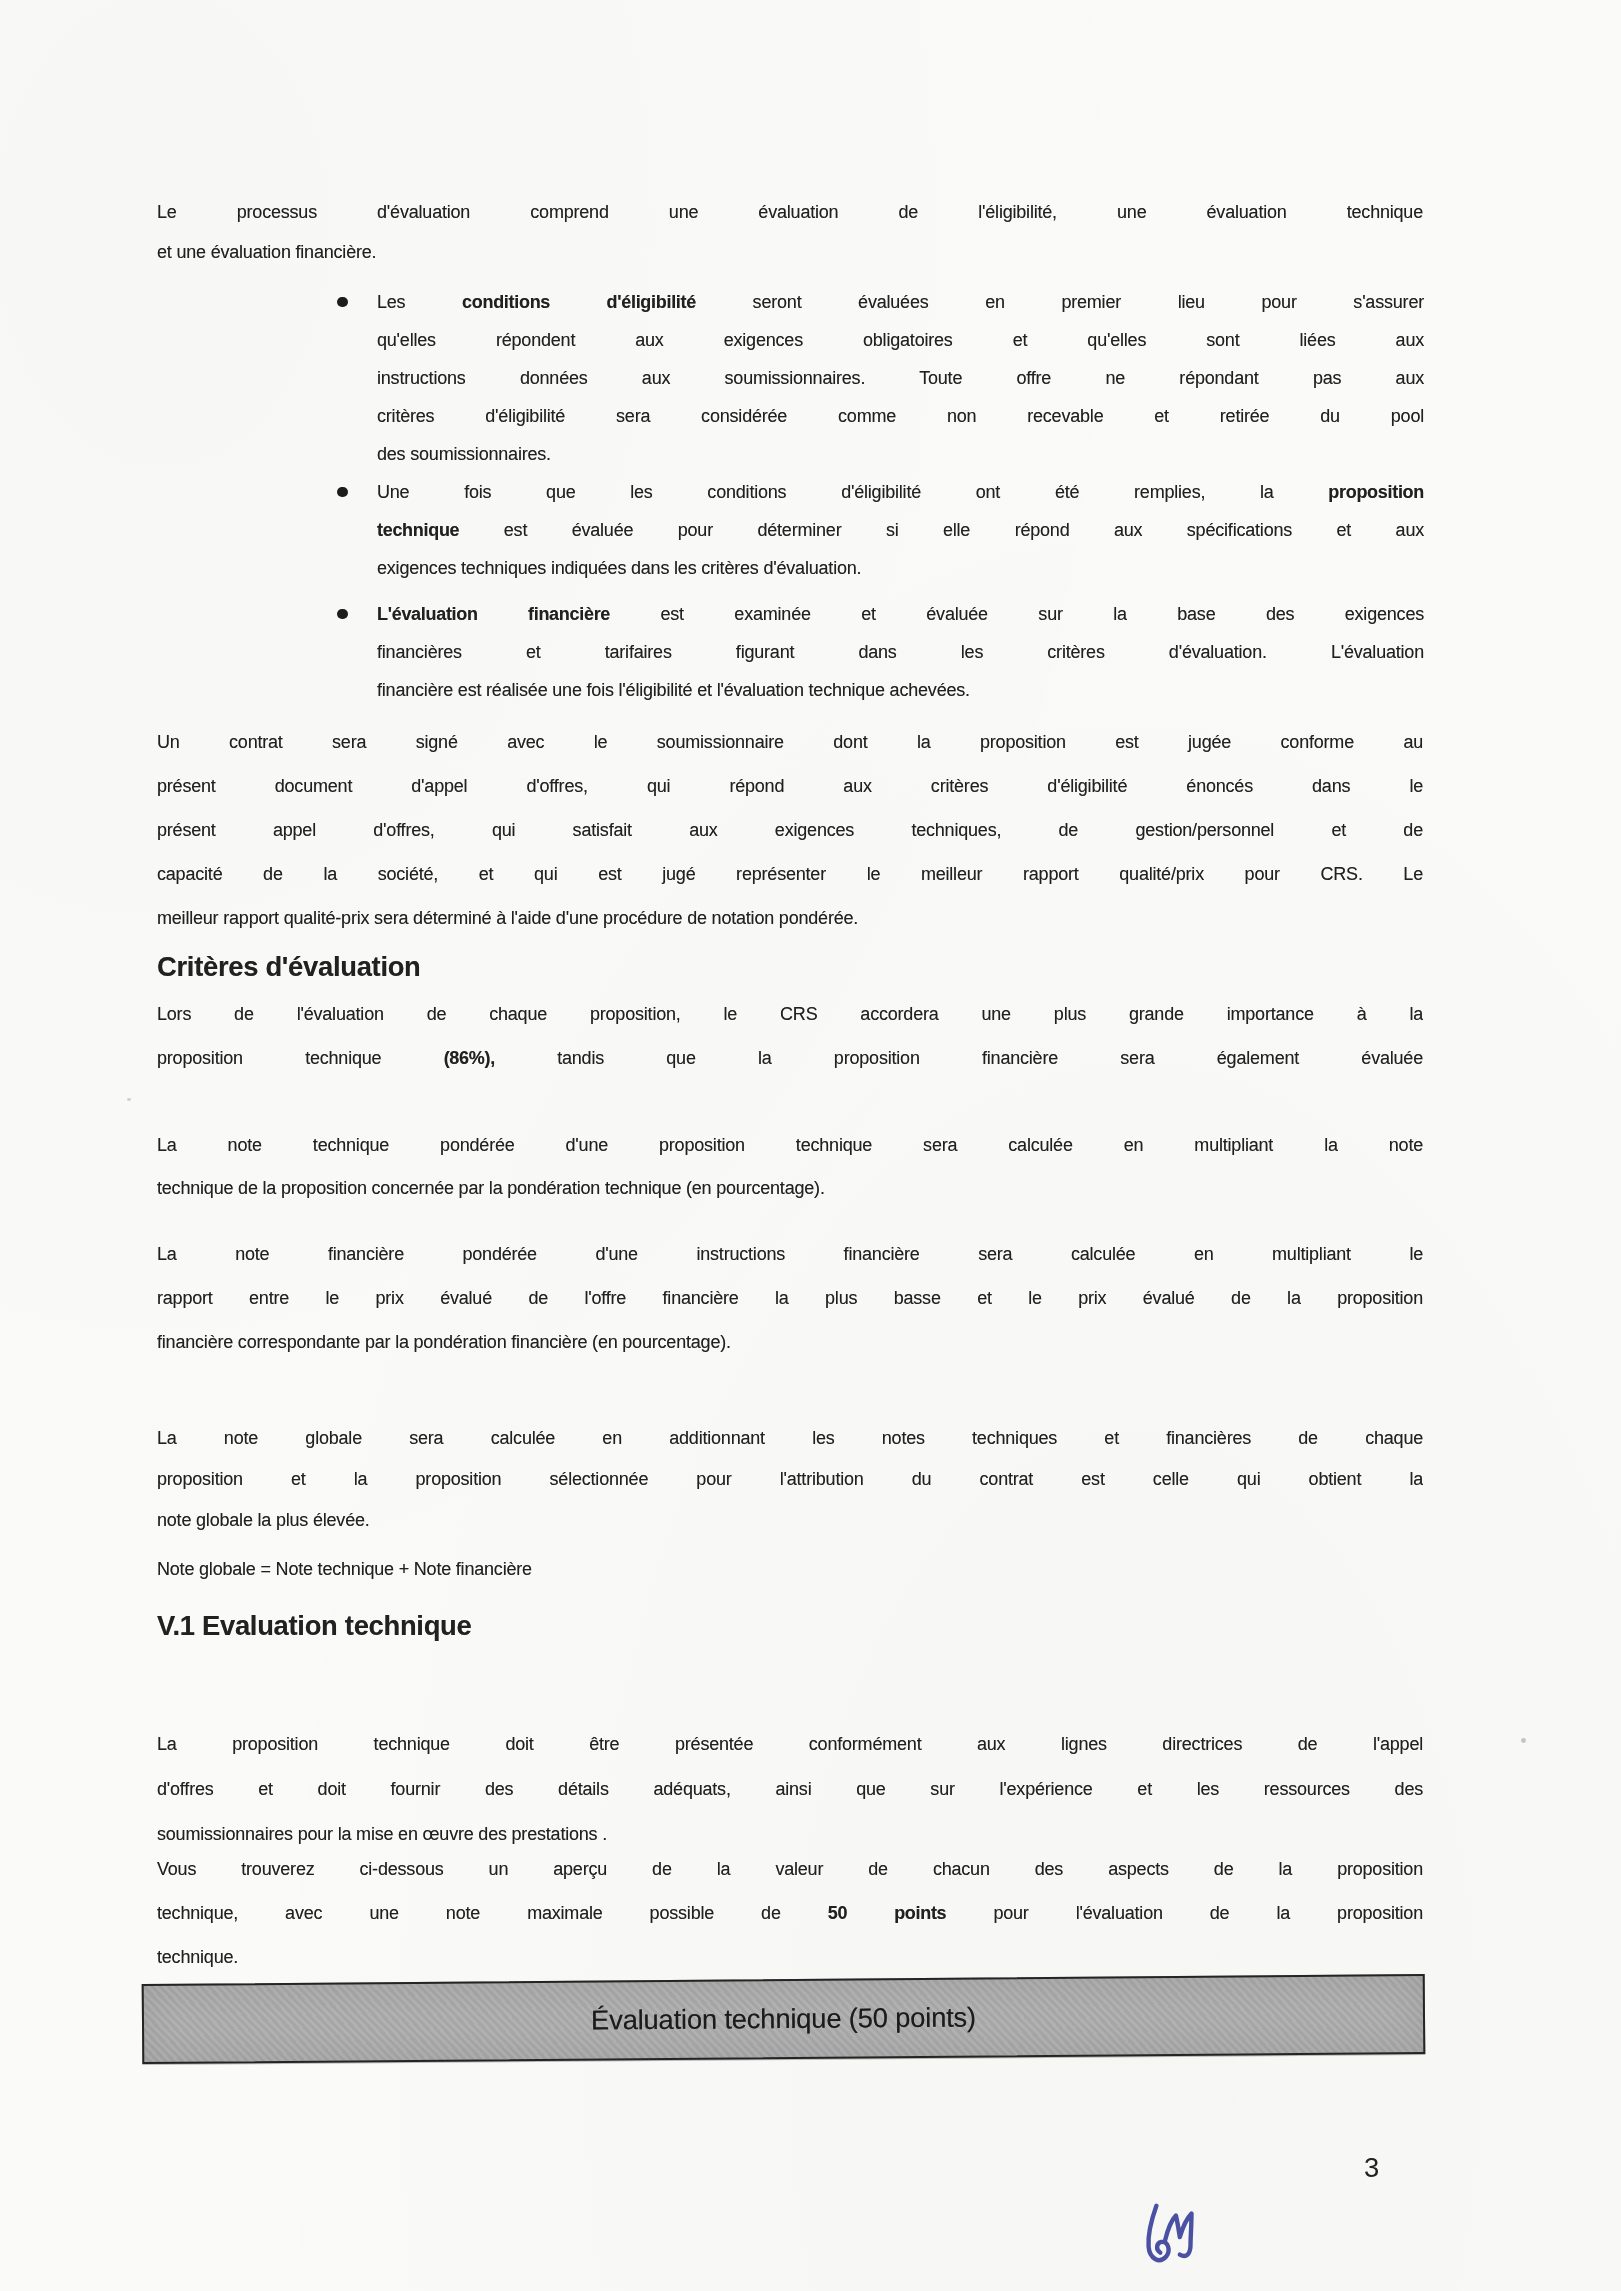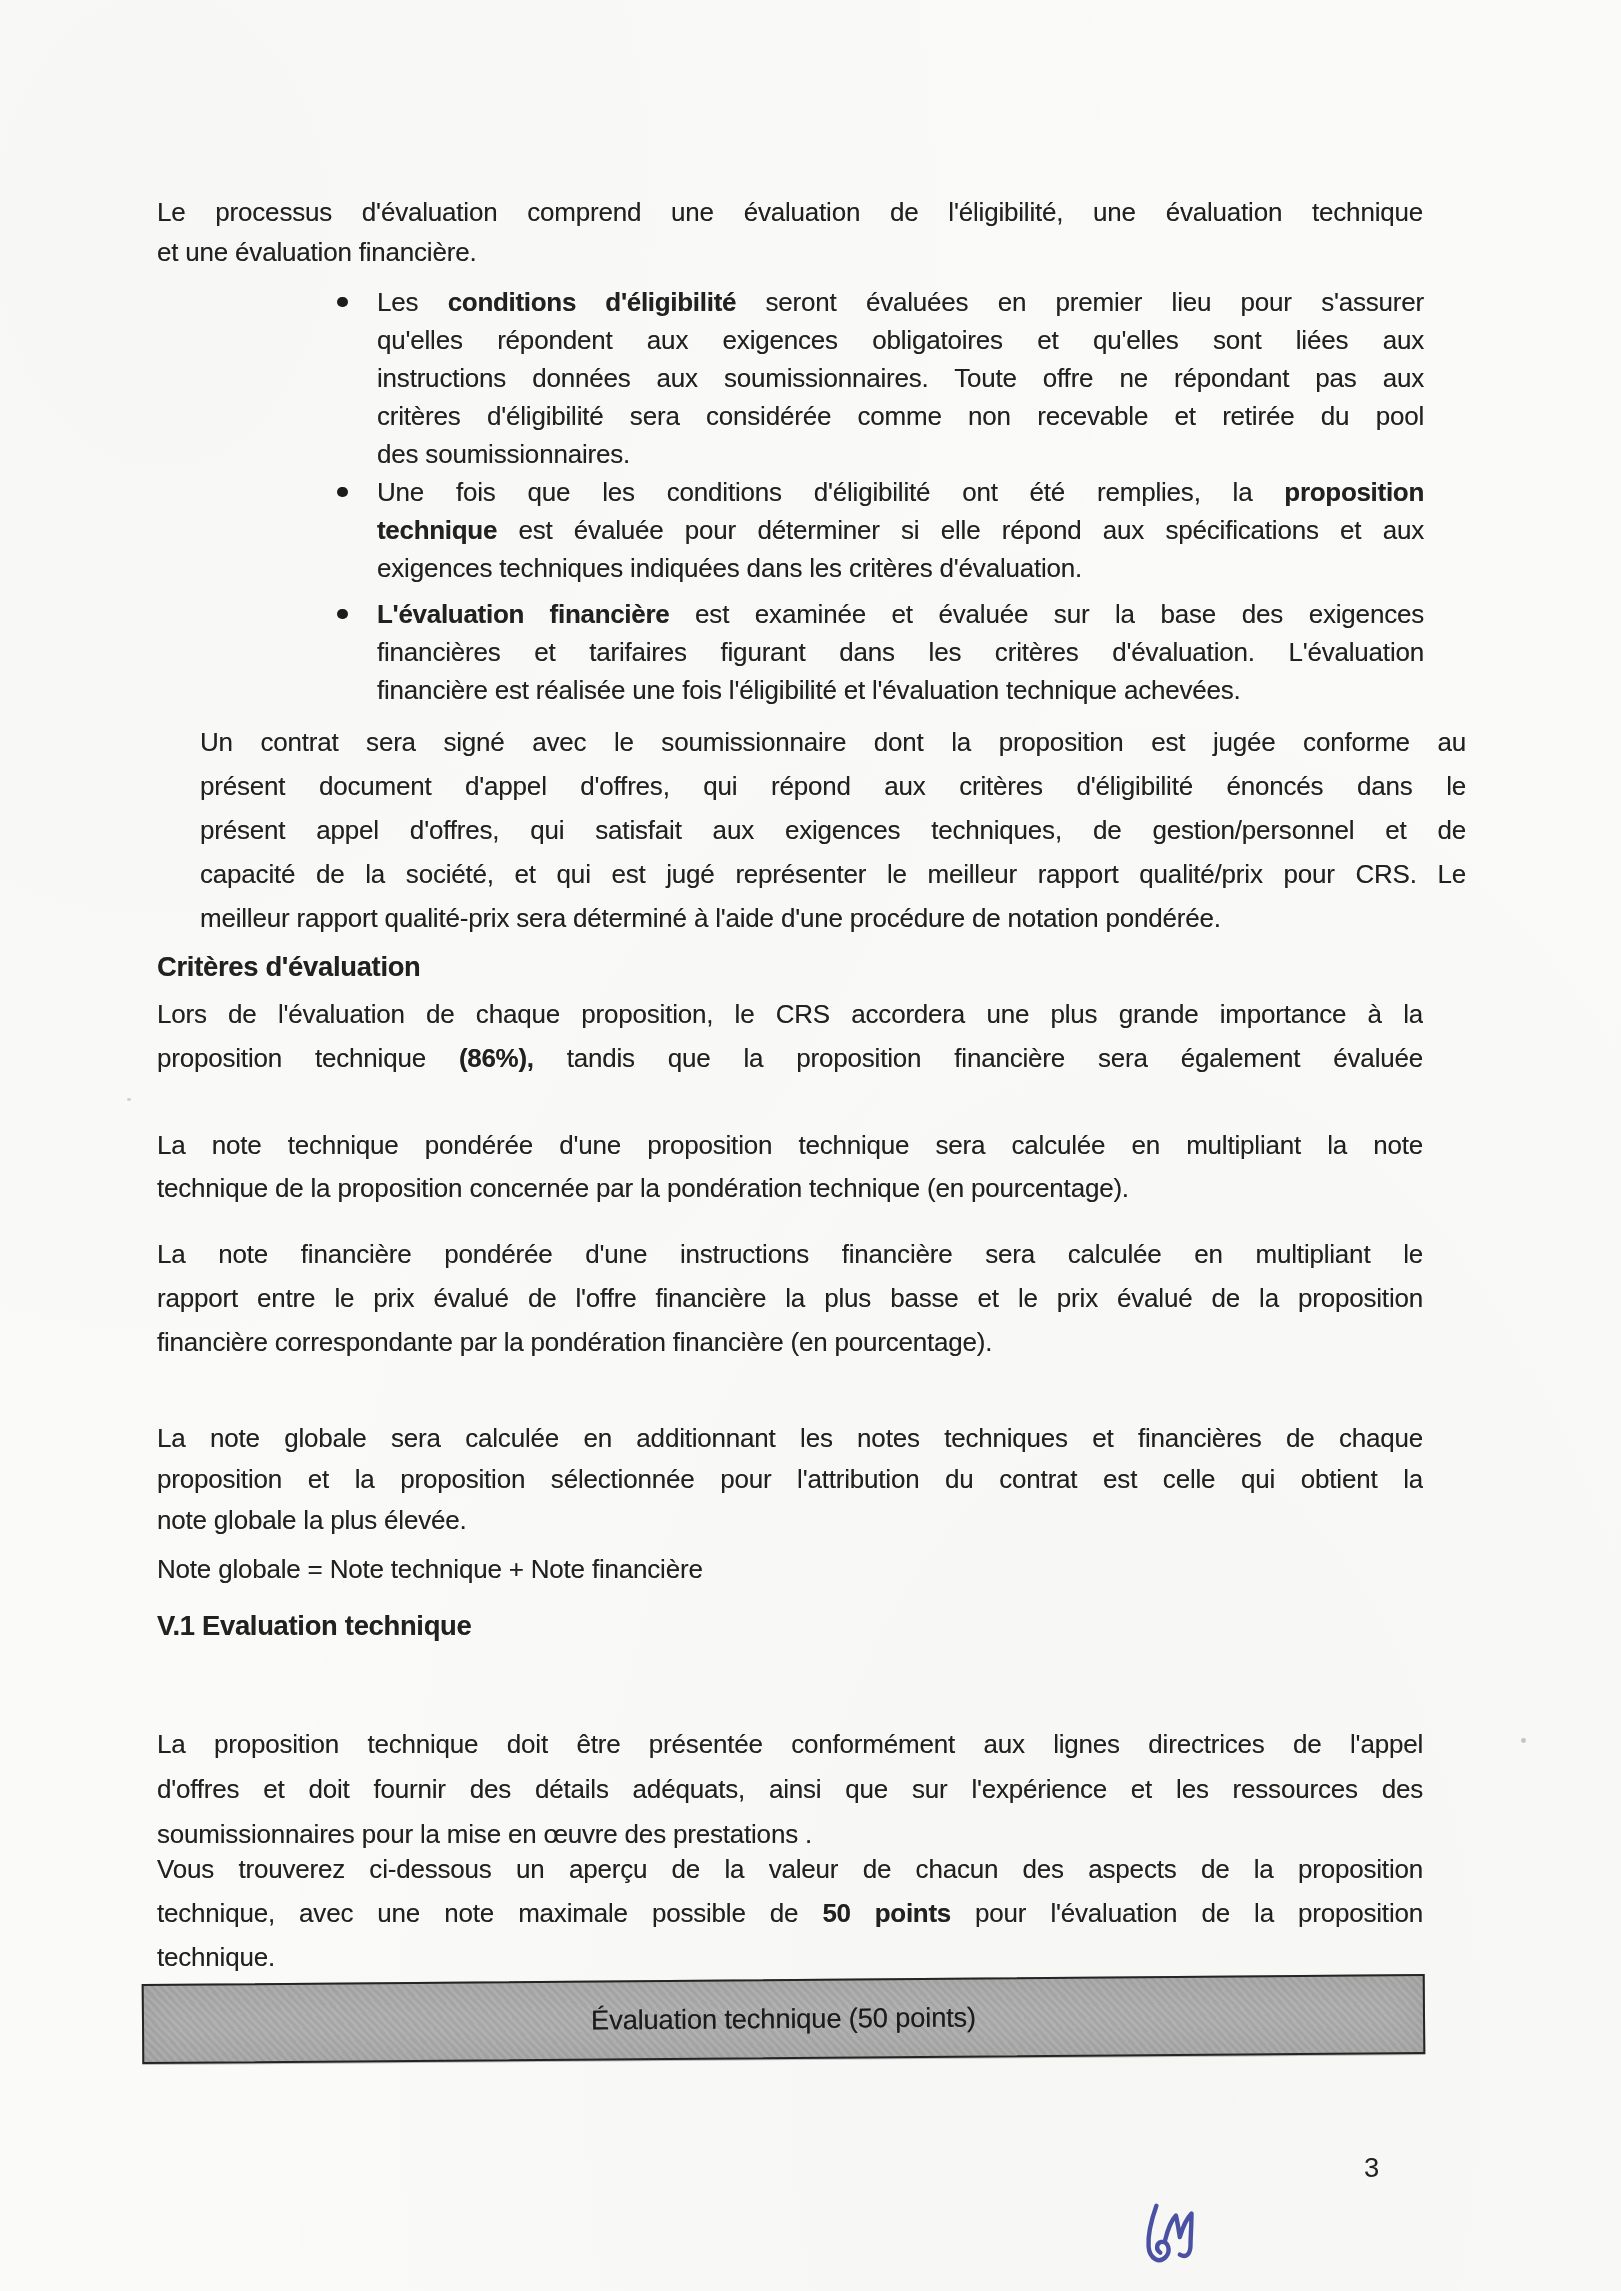--- a/index.html
+++ b/index.html
@@ -14,21 +14,21 @@
   
   .page {
     position: absolute; inset: 0;
     background:
       radial-gradient(ellipse at 70% 90%, rgba(0,0,0,0.015), rgba(0,0,0,0) 60%),
       radial-gradient(ellipse at 10% 10%, rgba(0,0,0,0.01), rgba(0,0,0,0) 55%),
       #fafaf8;
   }
   .blk {
     position: absolute;
-    font-size: 26px;
+    font-size: 18px;
     letter-spacing: -0.2px;
     color: #212121;
     text-shadow: 0 0 0.5px rgba(33,33,33,0.4);
   }
   .ln { height: var(--lh); line-height: var(--lh); overflow: hidden; text-align: left; text-align-last: left; }
   .ln.jl { text-align: justify; text-align-last: justify; }
   .blk b { font-weight: 700; letter-spacing: -0.3px; }
   .bullet::before {
     content: "";
     position: absolute;
@@ -37,21 +37,21 @@
     border-radius: 50%;
     background: #1c1c1c;
   }
   .heading { font-weight: 700; font-size: 27.4px; }
 
   
   #blk-intro    { top: 192px;  left: 157px; width: 1266px; --lh: 40px; }
   #blk-b1       { top: 283px;  left: 377px; width: 1047px; --lh: 38px; }
   #blk-b2       { top: 473px;  left: 377px; width: 1047px; --lh: 38px; }
   #blk-b3       { top: 595px;  left: 377px; width: 1047px; --lh: 38px; }
-  #blk-contract { top: 720px;  left: 157px; width: 1266px; margin-left: 43px; --lh: 44px; }
+  #blk-contract { top: 720px;  left: 157px; width: 1266px; --lh: 44px; }
   #blk-h1       { top: 947px;  left: 157px; width: 1266px; --lh: 39px; }
   #blk-weights  { top: 992px; left: 157px; width: 1266px; --lh: 44px; }
   #blk-ntech    { top: 1124px; left: 157px; width: 1266px; --lh: 43px; }
   #blk-nfin     { top: 1232px; left: 157px; width: 1266px; --lh: 44px; }
   #blk-nglob    { top: 1418px; left: 157px; width: 1266px; --lh: 41px; }
   #blk-formula  { top: 1550px; left: 157px; width: 1266px; --lh: 39px; }
   #blk-h2       { top: 1606px; left: 157px; width: 1266px; --lh: 39px; }
   #blk-prop     { top: 1712px; left: 157px; width: 1266px; margin-top: 10px; --lh: 45px; }
   #blk-overview { top: 1847px; left: 157px; width: 1266px; --lh: 44px; }
 

